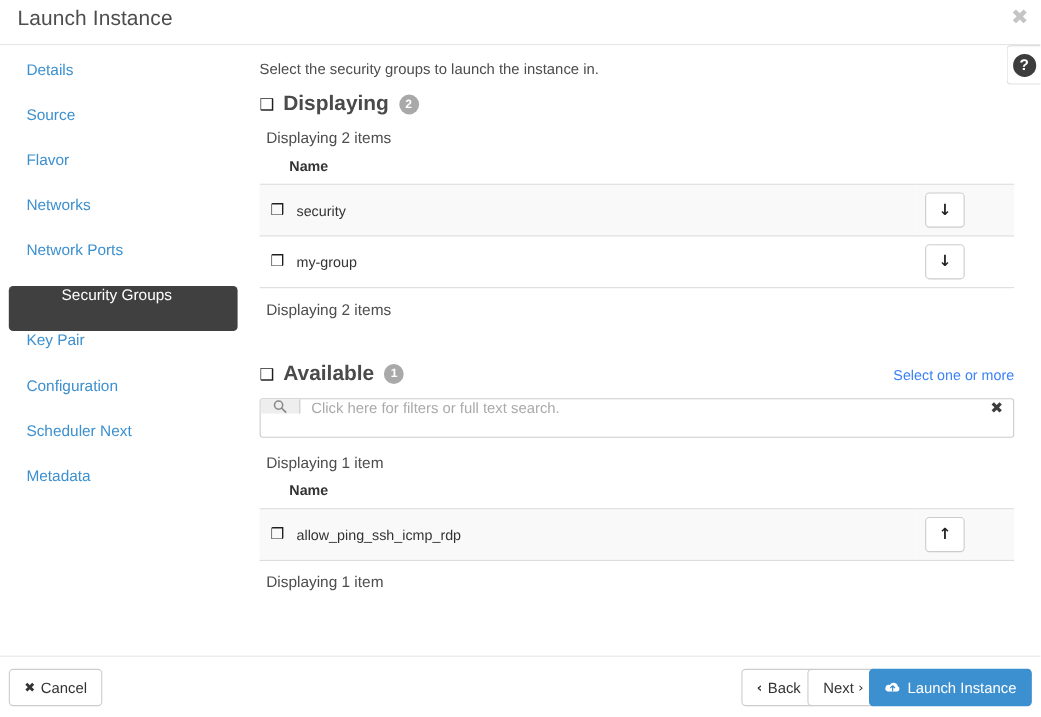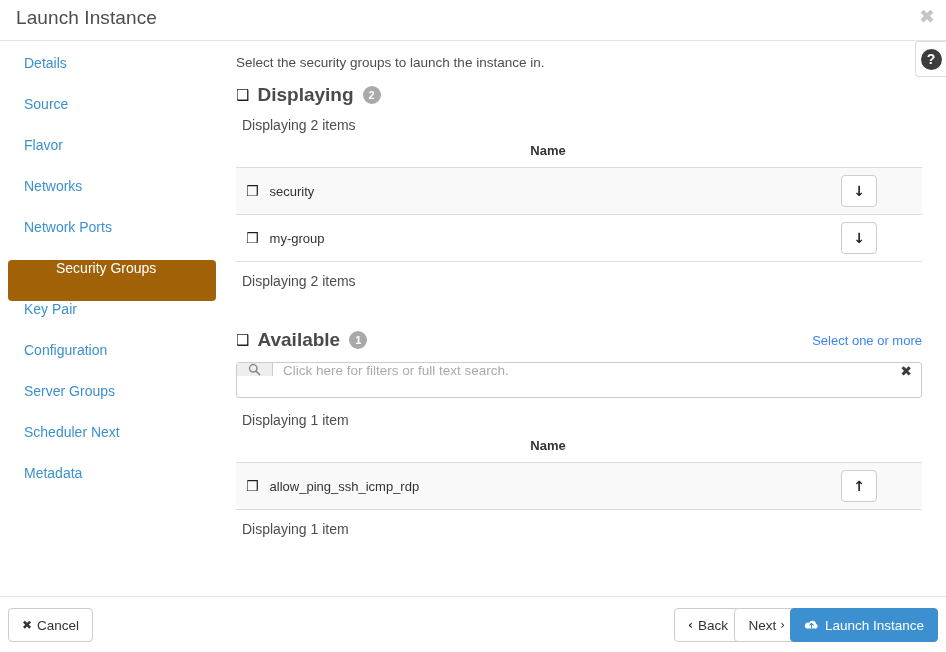--- a/index.html
+++ b/index.html
@@ -91,21 +91,21 @@
     padding-left: 16px;
     display: flex;
     align-items: flex-start;
     font-size: 14px;
     color: #3c90cf;
     border-radius: 4px;
     box-sizing: border-box;
     cursor: pointer;
   }
   .nav-item.active {
-    background: #a16207;
+    background: #404040;
     color: #ffffff;
     padding-left: 48px;
   }
 
   
   #main-panel {
     position: absolute;
     left: 236px;
     top: 55px;
     width: 686px;
@@ -163,21 +163,21 @@
     margin: 0 0 10px 0;
   }
 
   
   .tbl {
     width: 100%;
     border-collapse: collapse;
     table-layout: fixed;
   }
   .tbl th {
-    text-align: center;
+    text-align: left;
     font-size: 13px;
     font-weight: bold;
     color: #333333;
     padding: 0 0 9px 27px;
     border-bottom: 1px solid #dddddd;
   }
   .tbl td {
     font-size: 13px;
     color: #333333;
     height: 46px;
@@ -344,23 +344,20 @@
       <span>Network Ports</span>
     </div>
     <div class="nav-item active">
       <span>Security Groups</span>
     </div>
     <div class="nav-item">
       <span>Key Pair</span>
     </div>
     <div class="nav-item">
       <span>Configuration</span>
-    </div>
-    <div class="nav-item">
-      <span>Server Groups</span>
     </div>
     <div class="nav-item">
       <span>Scheduler Next</span>
     </div>
     <div class="nav-item">
       <span>Metadata</span>
     </div>
   </div>
 
 <div id="main-panel">

